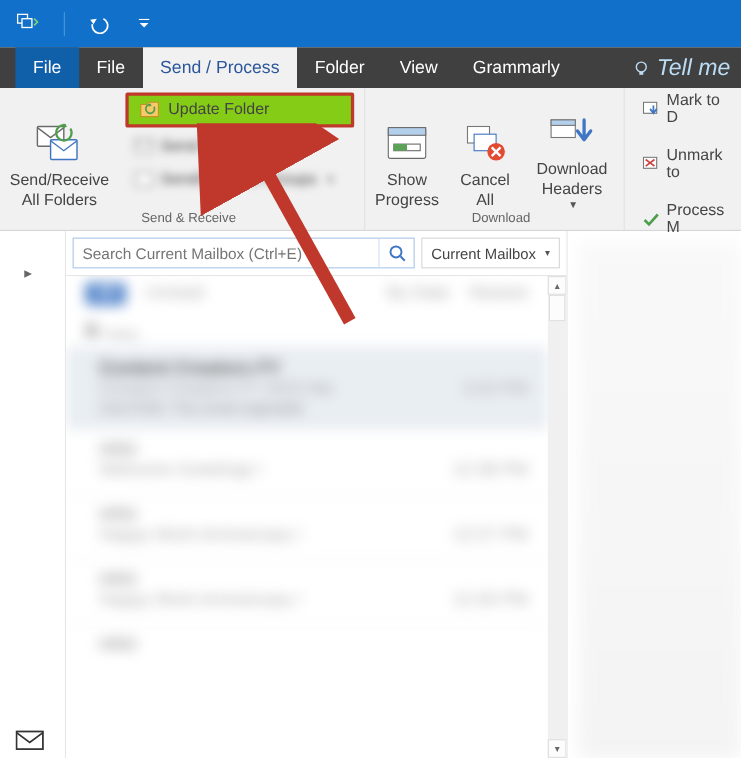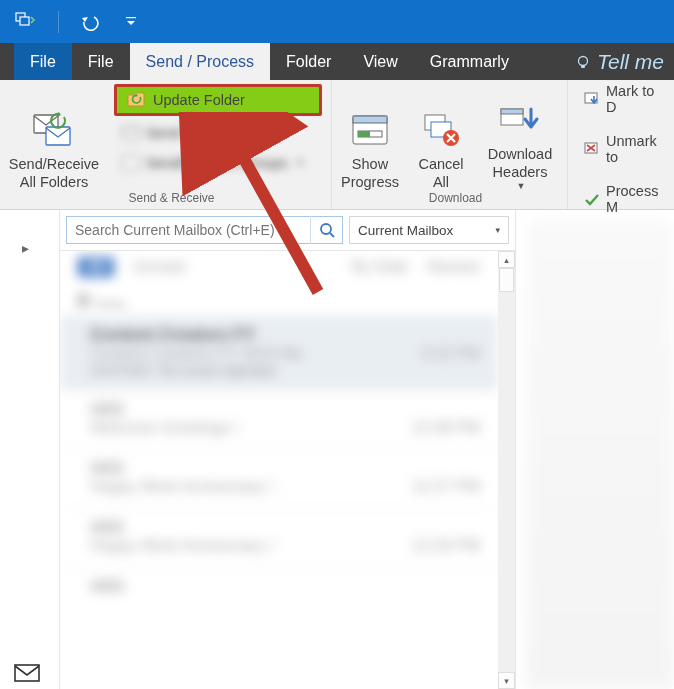--- a/index.html
+++ b/index.html
@@ -41,21 +41,21 @@
   .content { display:flex; height:calc(689px - 43px - 37px - 130px); background:#fff; }
   .navpane { width:60px; border-right:1px solid #e6e6e6; position:relative; }
   .expand-chevron { position:absolute; top:30px; left:22px; font-size:14px; color:#666; cursor:pointer; }
   .mail-icon { position:absolute; bottom:6px; left:14px; width:26px; height:20px; color:#333; }
 
   .maillist { width:455px; display:flex; flex-direction:column; }
   .searchbar { display:flex; align-items:center; gap:6px; padding:6px 6px 6px 6px; border-bottom:1px solid #e6e6e6; }
   .searchbox { flex:1; height:28px; border:1px solid #a9c7e8; display:flex; align-items:center; }
   .searchbox input { flex:1; border:none; outline:none; font-size:14px; color:#888; padding:0 8px; background:transparent; }
   .search-icon-btn { width:32px; height:28px; display:flex; align-items:center; justify-content:center; border-left:1px solid #cfe0f2; }
-  .scopebox { width:160px; height:28px; border:1px solid #d6d6d6; display:flex; align-items:center; justify-content:space-between; padding:0 8px; font-size:13.5px; color:#444; cursor:pointer; }
+  .scopebox { width:126px; height:28px; border:1px solid #d6d6d6; display:flex; align-items:center; justify-content:space-between; padding:0 8px; font-size:13.5px; color:#444; cursor:pointer; }
 
   .list-body { flex:1; position:relative; overflow:hidden; }
   .list-inner { position:absolute; inset:0; padding:2px 0 0 0; }
   .scrollbar { position:absolute; right:0; top:0; width:17px; height:100%; background:#f0f0f0; }
   .scroll-up, .scroll-down { height:17px; background:#fcfcfc; display:flex; align-items:center; justify-content:center; font-size:9px; color:#666; border:1px solid #dedede; }
   .scroll-down { position:absolute; bottom:0; left:0; right:0; }
   .scroll-thumb { position:absolute; top:17px; left:1px; right:1px; height:24px; background:#fcfcfc; border:1px solid #dedede; }
 
   .msg-row { padding:10px 18px 12px 30px; border-bottom:1px solid #eee; margin-right:17px; }
   .msg-row.selected { background:#e9eef3; }

